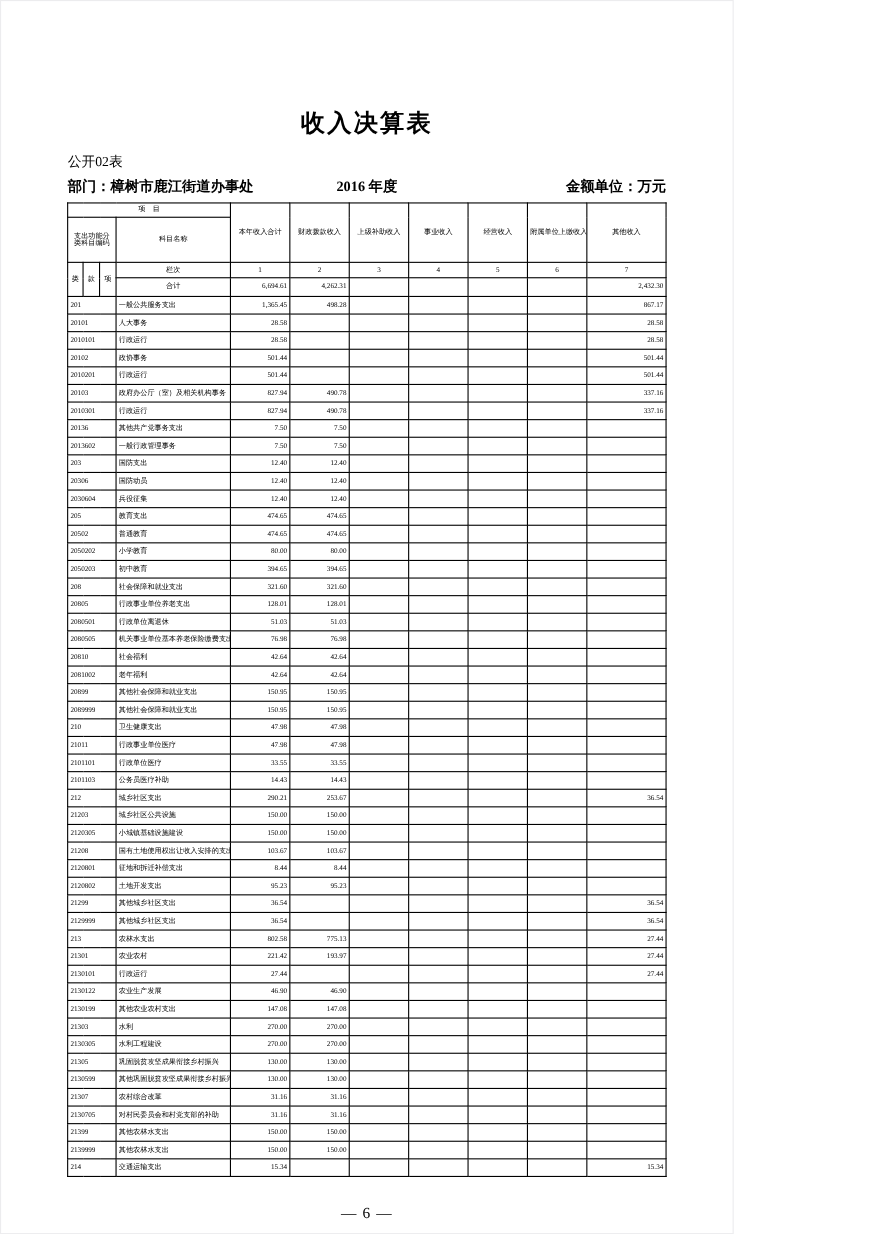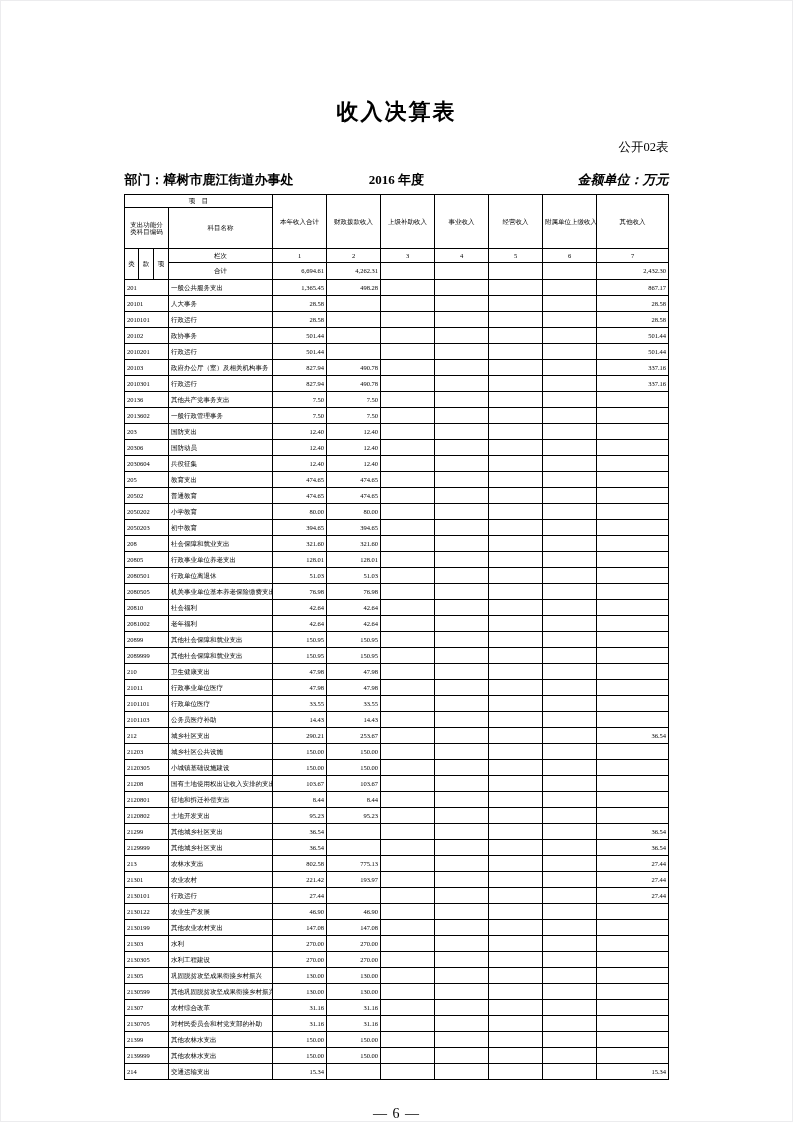--- a/index.html
+++ b/index.html
@@ -2,46 +2,45 @@
 <html><head>
 <meta charset="utf-8">
 <style>
   html,body { margin:0; padding:0; background:#ffffff; }
   body {
     width:793px; height:1122px;
     font-family:"Liberation Serif","DejaVu Serif",serif;
     color:#000;
   }
   .page {
-    position:relative; width:793px; height:1122px;
+    position:relative; width:667px; height:1122px;
     box-sizing:border-box;
     border:1px solid #ececee;
     background:#ffffff;
   }
   .doc-title {
     margin-top:96px;
     text-align:center;
     font-family:"Liberation Sans","DejaVu Sans",sans-serif;
     font-weight:700;
     font-size:22px;
     letter-spacing:2px;
   }
   .table-no {
     width:544px; margin:12px auto 0;
-    text-align:right;
     font-size:12.5px;
   }
   .meta-row {
-    width:544px; margin:15px auto 5px;
+    width:544px; margin:5px auto 5px;
     display:flex; align-items:flex-end;
     font-size:13px; font-weight:600;
   }
   .meta-row .left  { flex:1; text-align:left; }
   .meta-row .mid   { flex:1; text-align:center; }
-  .meta-row .right { flex:1; text-align:right;font-style:italic; }
+  .meta-row .right { flex:1; text-align:right; }
 
   table.report {
     width:544px; margin:0 auto;
     border-collapse:collapse;
     table-layout:fixed;
   }
   table.report td {
     border:1.4px solid #000;
     padding:0 2px;
     font-size:6.5px;

